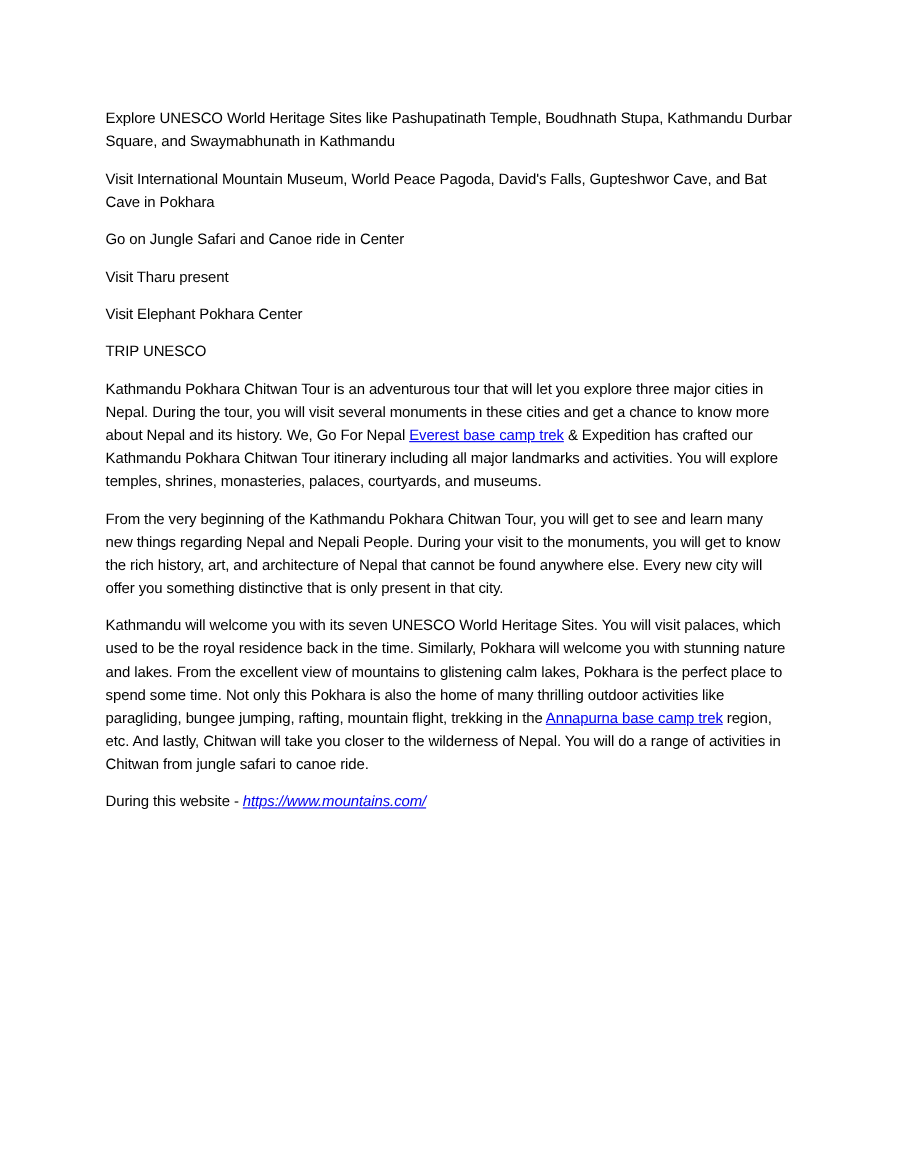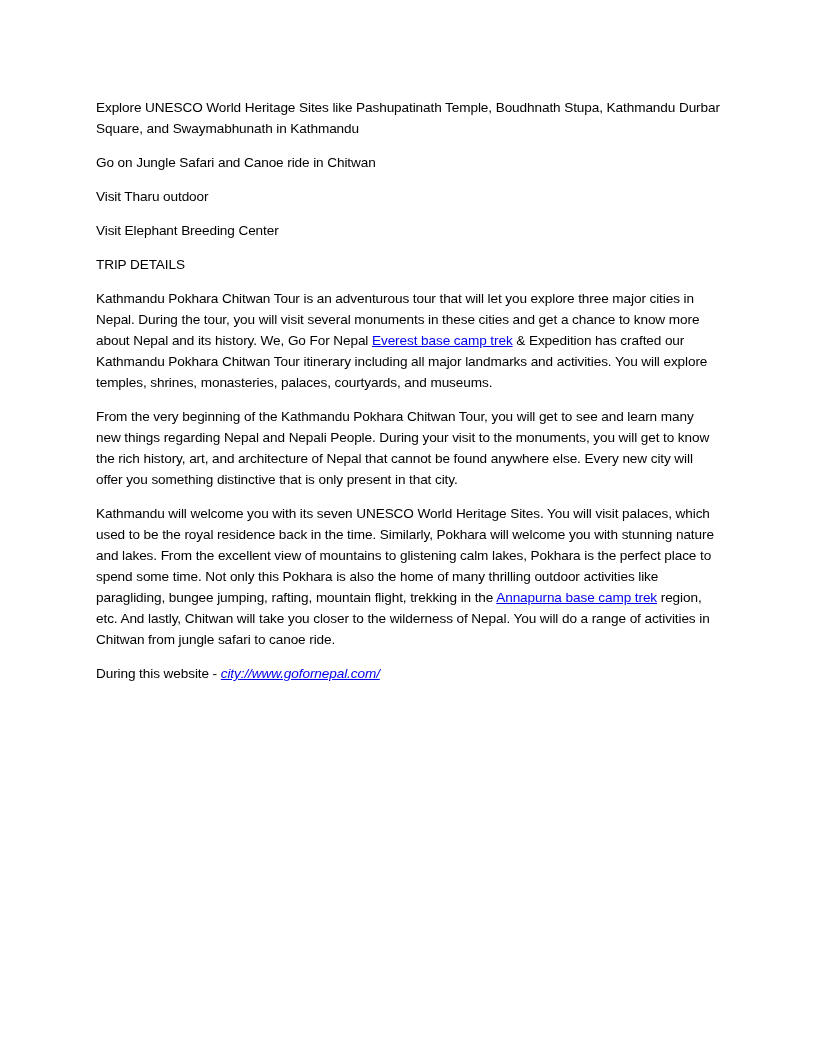--- a/index.html
+++ b/index.html
@@ -37,22 +37,23 @@
   a.doc-link.italic {
     font-style: italic;
   }
 </style>
 </head>
 <body>
 
 <div class="page" style="background: rgb(255, 255, 255); color: rgb(0, 0, 0);">
   <div class="doc-body" id="doc-body">
       <p><span>Explore UNESCO World Heritage Sites like Pashupatinath Temple, Boudhnath Stupa, Kathmandu Durbar Square, and Swaymabhunath in Kathmandu</span></p>
-      <p><span>Go on Jungle Safari and Canoe ride in Chitwan</span></p>
-      <p><span>Visit Tharu outdoor</span></p>
-      <p><span>Visit Elephant Breeding Center</span></p>
-      <p><span>TRIP DETAILS</span></p>
+      <p><span>Visit International Mountain Museum, World Peace Pagoda, David's Falls, Gupteshwor Cave, and Bat Cave in Pokhara</span></p>
+      <p><span>Go on Jungle Safari and Canoe ride in Center</span></p>
+      <p><span>Visit Tharu present</span></p>
+      <p><span>Visit Elephant Pokhara Center</span></p>
+      <p><span>TRIP UNESCO</span></p>
       <p><span>Kathmandu Pokhara Chitwan Tour is an adventurous tour that will let you explore three major cities in Nepal. During the tour, you will visit several monuments in these cities and get a chance to know more about Nepal and its history. We, Go For Nepal </span><a class="doc-link" style="color: rgb(0, 0, 238);">Everest base camp trek</a><span> &amp; Expedition has crafted our Kathmandu Pokhara Chitwan Tour itinerary including all major landmarks and activities. You will explore temples, shrines, monasteries, palaces, courtyards, and museums.</span></p>
       <p><span>From the very beginning of the Kathmandu Pokhara Chitwan Tour, you will get to see and learn many new things regarding Nepal and Nepali People. During your visit to the monuments, you will get to know the rich history, art, and architecture of Nepal that cannot be found anywhere else. Every new city will offer you something distinctive that is only present in that city.</span></p>
       <p><span>Kathmandu will welcome you with its seven UNESCO World Heritage Sites. You will visit palaces, which used to be the royal residence back in the time. Similarly, Pokhara will welcome you with stunning nature and lakes. From the excellent view of mountains to glistening calm lakes, Pokhara is the perfect place to spend some time. Not only this Pokhara is also the home of many thrilling outdoor activities like paragliding, bungee jumping, rafting, mountain flight, trekking in the </span><a class="doc-link" style="color: rgb(0, 0, 238);">Annapurna base camp trek</a><span> region, etc. And lastly, Chitwan will take you closer to the wilderness of Nepal. You will do a range of activities in Chitwan from jungle safari to canoe ride.</span></p>
-      <p><span>During this website - </span><a class="doc-link italic" style="color: rgb(0, 0, 238);">city://www.gofornepal.com/</a></p>
+      <p><span>During this website - </span><a class="doc-link italic" style="color: rgb(0, 0, 238);">https://www.mountains.com/</a></p>
     </div>
 </div>
 
 </body></html>

